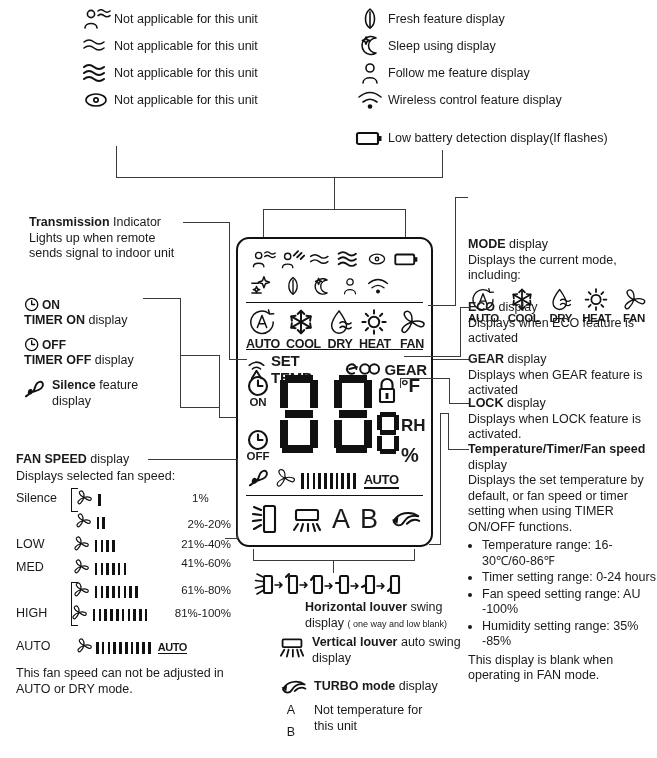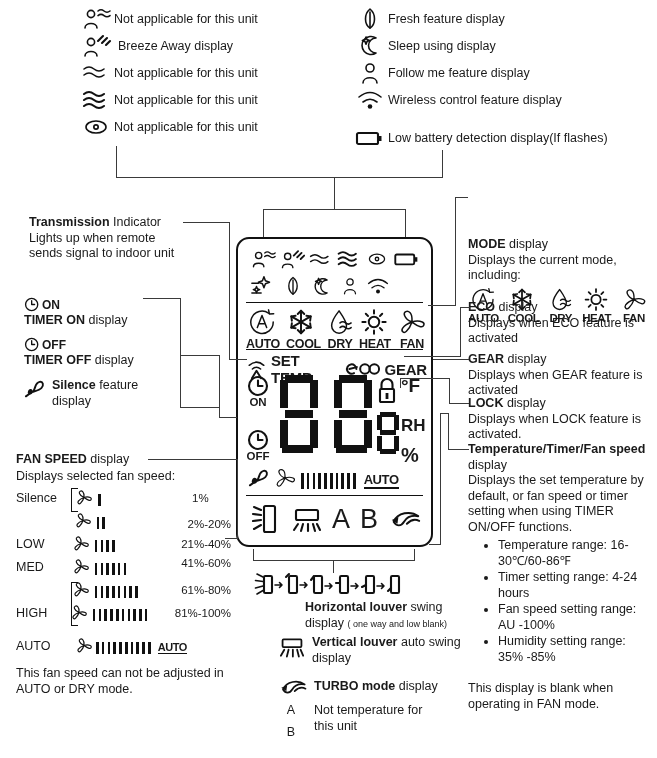--- a/index.html
+++ b/index.html
@@ -65,52 +65,40 @@
   .lnh { height:1.4px; }
   .lnv { width:1.4px; }
 
   
   .fs-row { display:flex; align-items:center; height:23px; }
   .fs-name { width:50px; font-size:12.5px; }
   .fs-pct  { font-size:11.5px; }
 
   .brk { position:absolute; border:1.5px solid #111; border-right:none; width:7px; }
 
-  ul.bul { margin:16px; padding-left:14px; }
+  ul.bul { margin:0; padding-left:14px; }
   ul.bul li { font-size:12.5px; line-height:15.5px; margin-bottom:1px; }
 </style>
 </head>
 <body>
 
 <div id="legend-left" class="abs" style="left:78px; top:5px;">
 
   <div class="leg-row">
     <div class="leg-ico">
       <svg width="30" height="24" viewBox="0 0 30 24">
         <circle class="st" cx="10" cy="7" r="3.6"></circle>
         <path class="st" d="M4 21 C4 15 16 15 16 21"></path>
         <path class="st" d="M17 4 q3 -2.4 6 0 t6 0"></path>
         <path class="st" d="M17 8.6 q3 -2.4 6 0 t6 0"></path>
       </svg>
     </div>
     <div class="leg-txt">Not applicable for this unit</div>
   </div>
 
-  <div class="leg-row">
-    <div class="leg-ico">
-      <svg width="30" height="24" viewBox="0 0 30 24">
-        <circle class="st" cx="10" cy="8" r="3.6"></circle>
-        <path class="st" d="M4 22 C4 16 16 16 16 22"></path>
-        <path class="st2" d="M17 7 L22 2"></path>
-        <path class="st2" d="M21 9 L26 4"></path>
-        <path class="st2" d="M25 11 L29 7"></path>
-      </svg>
-    </div>
-    <div class="leg-txt" style="margin-left:4px">Breeze Away display</div>
-  </div>
 
   <div class="leg-row">
     <div class="leg-ico">
       <svg width="30" height="20" viewBox="0 0 30 20">
         <path class="st" d="M3 6 q5 -4 10 0 t10 0"></path>
         <path class="st" d="M3 12 q5 -4 10 0 t10 0"></path>
       </svg>
     </div>
     <div class="leg-txt">Not applicable for this unit</div>
   </div>
@@ -824,21 +812,21 @@
 <div class="ln lnh abs" style="left:400px; top:378px; width:50px;"></div>
 <div class="ln lnv abs" style="left:400px; top:378px; height:10px;"></div>
 
 <div class="abs" style="left:468px; top:442px; width:188px;">
   <div class="t">
     <span class="tb">Temperature/Timer/Fan speed</span><span> display</span>
   </div>
   <div class="t">Displays the set temperature by default, or fan speed or timer setting when using TIMER ON/OFF functions.</div>
   <ul class="bul" style="margin-top:3px;">
     <li>Temperature range: 16-30℃/60-86℉</li>
-    <li>Timer setting range: 4-24 hours</li>
+    <li>Timer setting range: 0-24 hours</li>
     <li>Fan speed setting range: AU -100%</li>
     <li>Humidity setting range: 35% -85%</li>
   </ul>
   <div class="t" style="margin-top:3px;">This display is blank when operating in FAN mode.</div>
 </div>
 <div class="ln lnh abs" style="left:448px; top:449px; width:21px;"></div>
 <div class="ln lnv abs" style="left:448px; top:413px; height:36px;"></div>
 <div class="ln lnh abs" style="left:440px; top:413px; width:9px;"></div>
 <div class="ln lnv abs" style="left:440px; top:413px; height:132px;"></div>
 <div class="ln lnh abs" style="left:429px; top:544px; width:12px;"></div>

